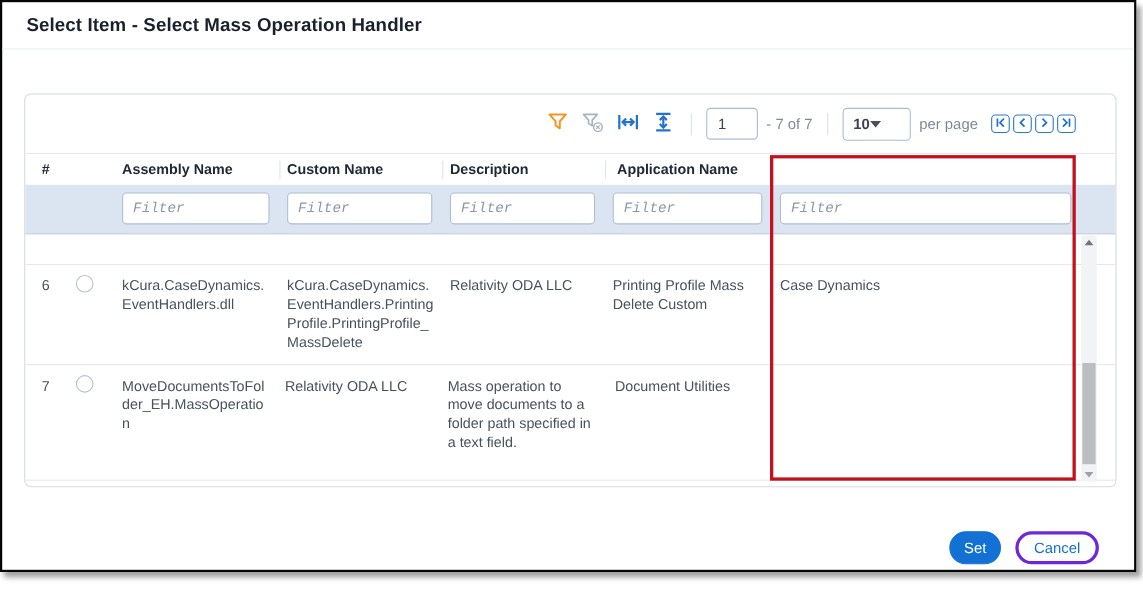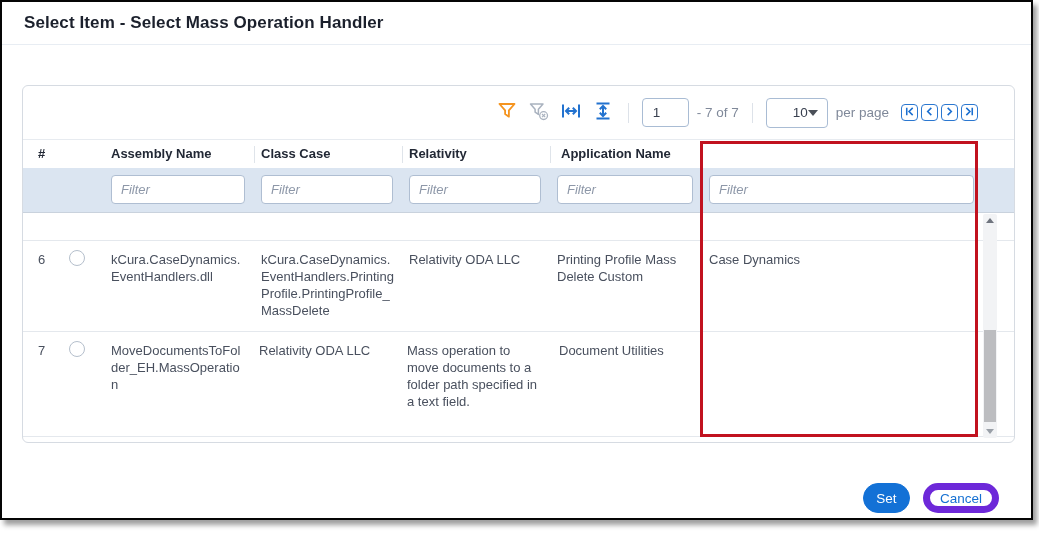--- a/index.html
+++ b/index.html
@@ -22,22 +22,22 @@
   .toolbar { position:absolute; top:0; left:0; right:0; height:54px; display:flex;
     align-items:center; justify-content:flex-end; padding-right:36px; gap:8px;
     border-bottom:1px solid #e7ebf0; }
   .icon-btn { width:24px; height:24px; display:flex; align-items:center; justify-content:center;
     cursor:pointer; background:none; border:none; }
   .sep { width:1px; height:20px; background:#dde2e9; margin:0 5px; }
   .page-input { width:47px; height:29px; border:1px solid #a9bcd4; border-radius:4px;
     padding:0 10px; font-size:13.5px; color:#3a4150; font-family:inherit; }
   .muted { color:#7f8899; font-size:13.5px; white-space:nowrap; }
   .dropdown { width:62px; height:30px; border:1px solid #a9bcd4; border-radius:4px;
-    display:flex; align-items:center; justify-content:flex-end; padding:0 9px;
-    background:#fff; cursor:pointer; }
+    display:flex; align-items:center; justify-content:flex-start; padding:0 9px;
+    background:#fff; cursor:pointer;font-weight:bold; }
   .dropdown .val { font-size:13.5px; color:#3a4150; }
   .caret-down { width:0; height:0; border-left:5px solid transparent;
     border-right:5px solid transparent; border-top:6px solid #4a4f58; }
   .pager { display:flex; gap:3px; margin-left:4px; }
   .pager-btn { width:17px; height:17px; border:1.5px solid #2b77d0; border-radius:4px;
     background:#fff; display:flex; align-items:center; justify-content:center; cursor:pointer; padding:0; }
 
   
   .c-num{width:42px;} .c-radio{width:46px;} .c-asm{width:150px;} .c-cls{width:148px;}
   .c-com{width:148px;} .c-desc{width:152px;} .c-app{width:277px;}
@@ -46,21 +46,21 @@
   .header-row { position:absolute; top:55px; left:0; right:0; height:27px; display:flex; }
   .hcell { font-size:13px; font-weight:bold; color:#222835; line-height:26px; white-space:nowrap; }
   .header-row .c-num { padding-left:15px; }
   .htick { position:absolute; top:5px; height:17px; width:1px; background:#dfe4ea; }
 
   
   .filter-row { position:absolute; top:82px; left:0; right:0; height:45px; display:flex;
     background:#dbe5f1; border-bottom:1px solid #c9d2dd; }
   .filter-row input { margin-top:7px; height:29px; width:calc(100% - 16px);
     border:1px solid #afbed2; border-radius:4px; padding:0 9px; font-size:13px;
-    color:#3a4150; font-family:Liberation Sans, sans-serif; background:#fff; }
+    color:#3a4150; font-family:Liberation Mono, monospace; background:#fff; }
   .filter-row .c-app input { width:calc(100% - 12px); }
   .filter-row input::placeholder { color:#8d97a8; font-style:italic; }
 
   
   .tbody { position:absolute; top:127px; left:0; right:0; bottom:0; }
   .prow { height:28px; border-bottom:1px solid #e4e8ed; }
   .drow { display:flex; border-bottom:1px solid #e4e8ed; }
   .row-6 { height:91px; } .row-7 { height:105px; }
   .cell { padding-top:10px; padding-right:14px; font-size:13px; color:#49505e; line-height:17px; }
   .cell.wrap { overflow-wrap:anywhere; }
@@ -77,21 +77,21 @@
     border-bottom:5px solid #6f747e; margin:4px auto 0; }
   .tri-down { width:0; height:0; border-left:4px solid transparent; border-right:4px solid transparent;
     border-top:5px solid #9aa0a8; margin:4px auto 0; }
   .vs-thumb { position:absolute; left:1px; width:12px; top:116px; height:92px;
     background:#bcbdc0; cursor:grab; }
 
   
   .footer { position:absolute; right:32px; top:481px; display:flex; gap:13px; }
   .btn { height:30px; border-radius:15px; font-size:13.5px; font-family:inherit; cursor:pointer; }
   .btn-set { width:47px; background:#1371d6; color:#fff; border:1px solid #1371d6; }
-  .btn-cancel { width:76px; background:#fff; color:#1570d2; border:7px solid #6d28d9; }
+  .btn-cancel { width:76px; background:#fff; color:#1570d2; border:3px solid #6d28d9; }
 
   
   .red-box { position:absolute; left:698px; top:139px; width:278px; height:296px;
     border:3px solid #c1121f; z-index:50; pointer-events:none; }
 </style>
 </head>
 <body>
 
 <div class="frame">
 
@@ -173,22 +173,22 @@
               </svg>
           </span>
         </button>
       </div>
     </div>
 
     <div class="header-row">
       <div class="hcell c-num">#</div>
       <div class="hcell c-radio"></div>
       <div class="hcell c-asm">Assembly Name</div>
-      <div class="hcell c-cls">Class Case</div>
-      <div class="hcell c-desc">Relativity</div>
+      <div class="hcell c-cls">Custom Name</div>
+      <div class="hcell c-desc">Description</div>
       <div class="hcell c-app">Application Name</div>
       <div class="htick" style="left:231px"></div>
       <div class="htick" style="left:379px"></div>
       <div class="htick" style="left:527px"></div>
     </div>
 
     <div class="filter-row">
       <div class="c-num"></div>
       <div class="c-radio"></div>
       <div class="c-asm"><input placeholder="Filter" style=""></div>

